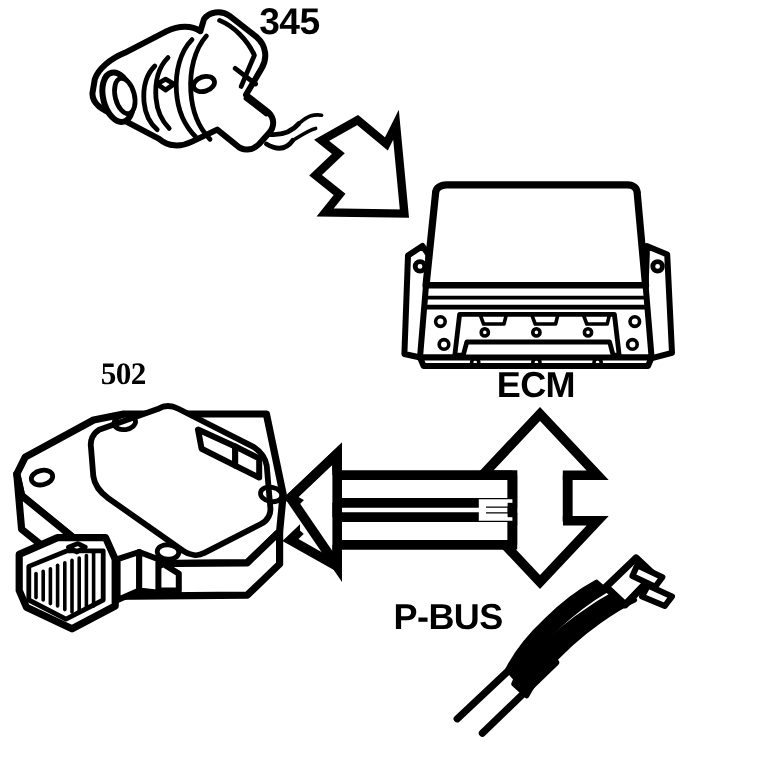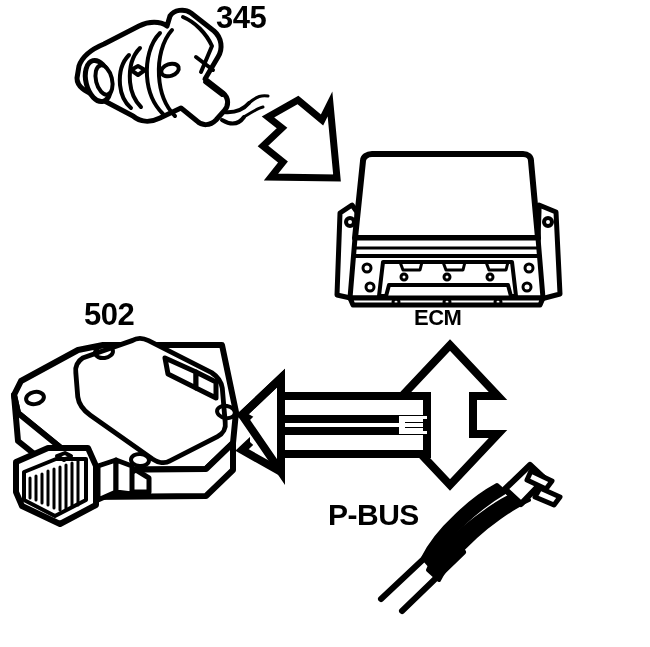--- a/index.html
+++ b/index.html
@@ -28,22 +28,22 @@
   .lbl {
     position: absolute;
     font-family: "Liberation Sans", sans-serif;
     font-weight: bold;
     color: #000000;
     white-space: nowrap;
     line-height: 1;
     letter-spacing: -0.5px;
   }
   #label-345 { left: 216px; top: 2px;  font-size: 31px; }
-  #label-502 { left: 84px;  top: 299px; font-size: 31px; }
-  #label-ecm { left: 414px; top: 307px; font-size: 22px; text-align: center; }
+  #label-502 { left: 84px;  top: 299px; font-size: 26px; font-family: Liberation Serif, serif; }
+  #label-ecm { left: 414px; top: 307px; font-size: 30px; text-align: center; }
   #label-pbus{ left: 328px; top: 500px; font-size: 30px; }
 </style>
 </head>
 <body>
 
 <div id="diagram-root">
 
   <svg id="diagram-svg" viewBox="0 0 650 647" xmlns="http://www.w3.org/2000/svg">
 
     <rect x="0" y="0" width="650" height="647" fill="#ffffff"></rect>

